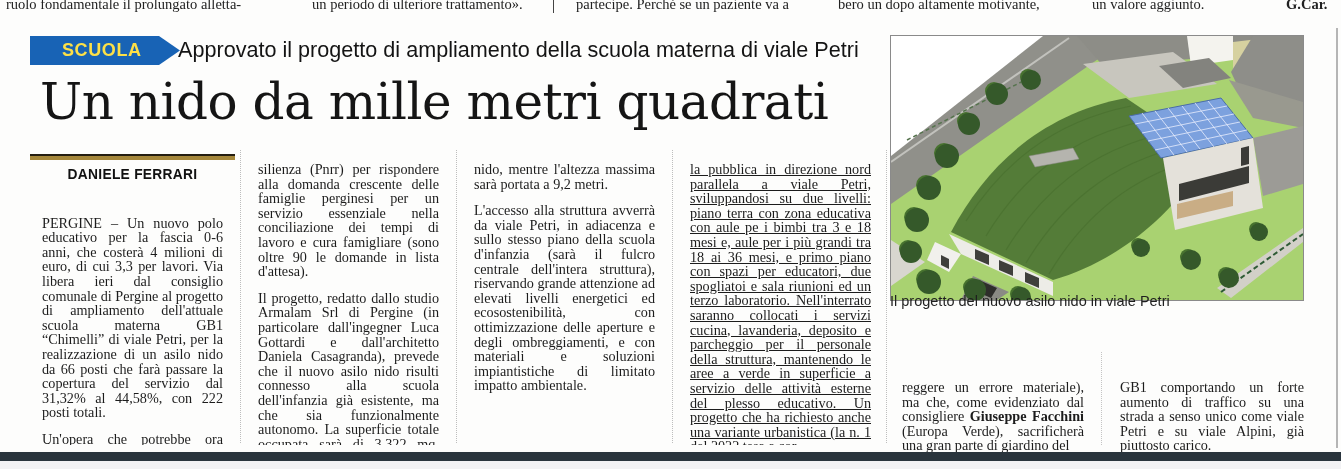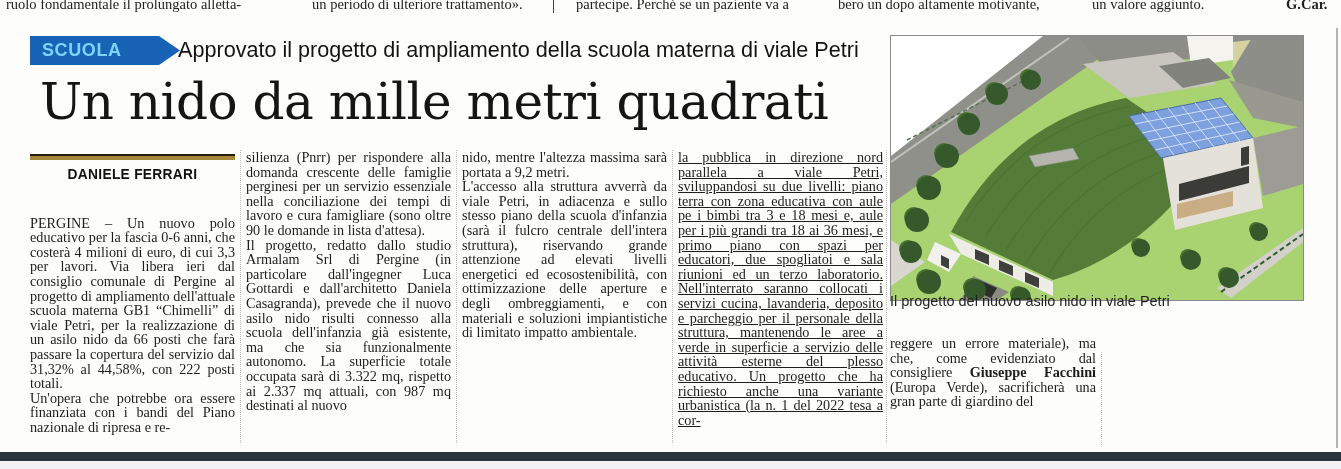--- a/index.html
+++ b/index.html
@@ -11,45 +11,45 @@
   
   .top-strip{position:absolute; left:0; top:0; width:1341px; height:13px; overflow:hidden;}
   .top-strip .frag{position:absolute; top:-4px; font-size:14.5px; white-space:nowrap; color:#222;}
   .f1{left:6px;} .f2{left:312px;} .f3{left:576px;} .f4{left:838px;} .f5{left:1092px;}
   .f6{left:1286px; font-weight:bold;}
   .tdiv{position:absolute; left:553px; top:0; width:1px; height:13px; background:#444;}
   
   .kicker-row{position:absolute; left:30px; top:36px; height:30px;}
   .badge{
     position:absolute; left:0; top:0; width:150px; height:29px;
-    background:#1863b5; color:#7dd3fc;
+    background:#1863b5; color:#fde047;
     clip-path:polygon(0 0, 86% 0, 100% 50%, 86% 100%, 0 100%);
     display:flex; align-items:center;
     font-family:"Liberation Sans", sans-serif; font-weight:bold;
-    font-size:18px; letter-spacing:.6px; padding-left:12px; box-sizing:border-box;
+    font-size:18px; letter-spacing:.6px; padding-left:32px; box-sizing:border-box;
   }
   .kicker-text{
     position:absolute; left:148px; top:1px; width:740px; white-space:nowrap;
     font-family:"Liberation Sans", sans-serif; font-size:22.5px; color:#141414;
     transform:scaleX(.96); transform-origin:left center;
   }
   
   .headline{
     position:absolute; left:28px; top:62px; margin:12px; width:860px;
     font-family:"DejaVu Serif", serif; font-weight:400;
     font-size:50px; line-height:56px; color:#151515; white-space:nowrap;
     letter-spacing:-0.5px;
   }
   
   .col{position:absolute; top:150px; width:205px; height:295px; overflow:hidden;
        font-size:14.2px; line-height:14.6px; text-align:justify;
        hyphens:auto; -webkit-hyphens:auto;}
-  .col p{margin:0;}
+  .col p{margin:12px;}
   .col1{left:30px;} .col2{left:246px;} .col3{left:462px;} .col4{left:678px;text-decoration:underline;}
-  .col5,.col6{top:336px; height:95px;}
+  .col5,.col6{top:368px; height:95px;}
   .col5{left:890px; width:206px;}
   .col6{left:1108px; width:208px;}
   .byline-bar{height:4px; background:#a5873b; border-top:2px solid #241d10; margin-top:4px;}
   .byline{
     font-family:"Liberation Sans", sans-serif; font-weight:bold; font-size:14.5px;
     text-align:center; margin:7px 0 0 0; letter-spacing:.3px; color:#111;
     transform:scaleX(.95);
   }
   .byline-block{margin-bottom:34px;}
   .sep{position:absolute; top:150px; height:293px; width:0; border-left:1px dotted #bdbdbd;}
@@ -251,17 +251,20 @@
           </g>
       </g>
     </svg>
   </div>
 
   <div class="caption">Il progetto del nuovo asilo nido in viale Petri</div>
 
   <div class="col col5">
     <p><span>reggere un errore materiale), ma che, come evidenziato dal consigliere </span><b>Giuseppe Facchini</b><span> (Europa Verde), sacrificherà una gran parte di giardino del</span></p>
   </div>
+  <div class="col col6">
+    <p>GB1 comportando un forte aumento di traffico su una strada a senso unico come viale Petri e su viale Alpini, già piuttosto carico.</p>
+  </div>
 
   <div class="right-rule"></div>
   <div class="footer-bar"></div>
   <div class="below-bar"></div>
 </div>
 
 </body></html>

